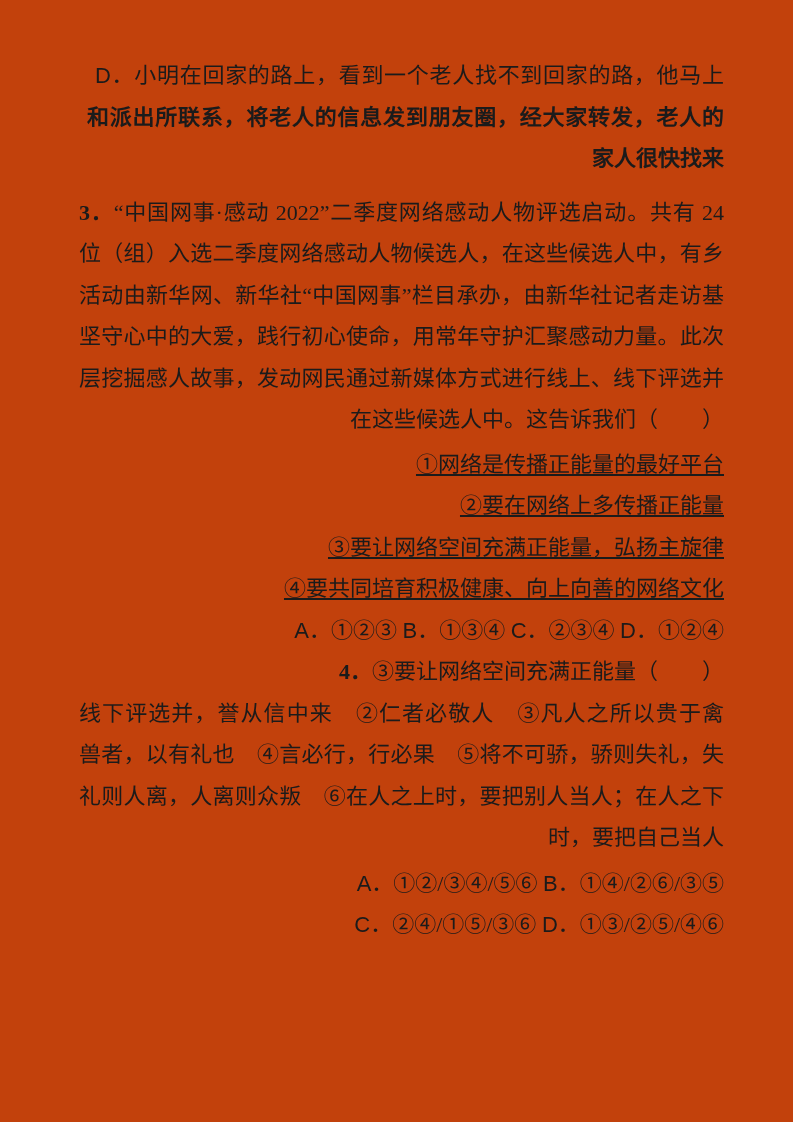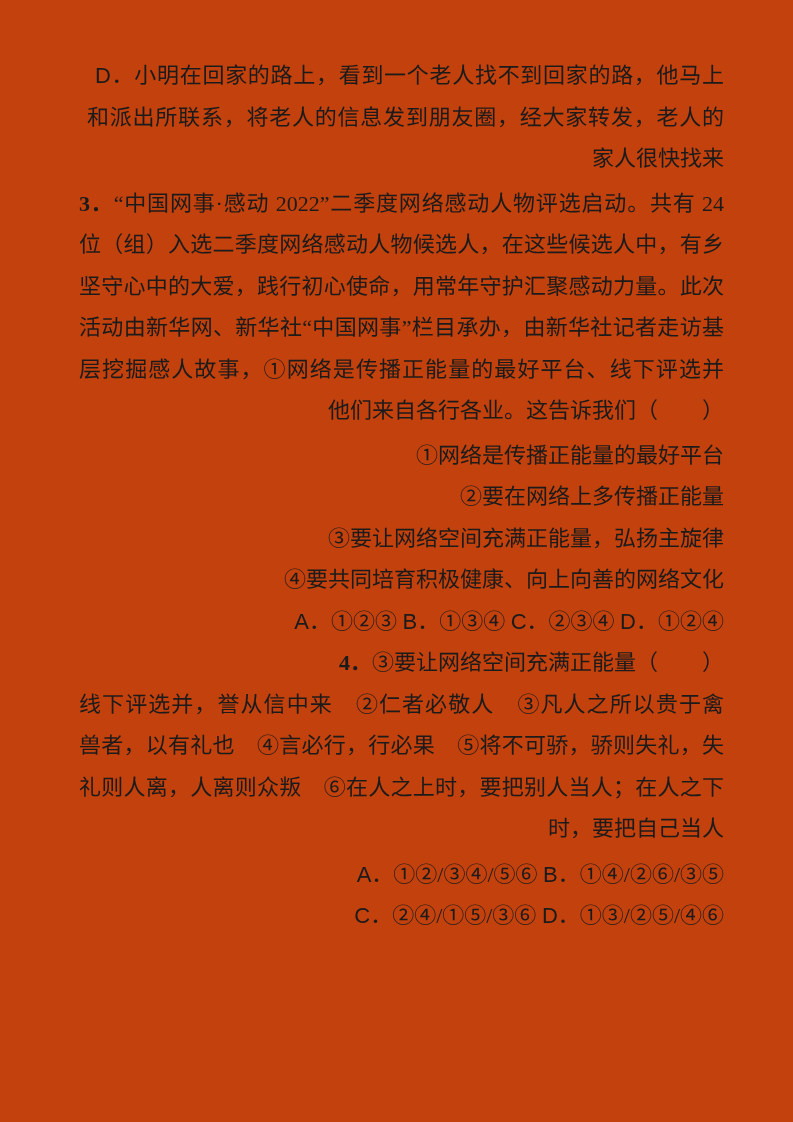--- a/index.html
+++ b/index.html
@@ -15,60 +15,60 @@
     left: 79px;
     top: 55px;
     width: 645px;
     font-family: "Liberation Serif", "DejaVu Serif", serif;
     font-size: 22px;
     line-height: 41.5px;
     color: #1b1b1b;
   }
   .block { margin: 0; }
   
-  [data-name="question-3-stem"]    { margin-top: 3px; }
-  [data-name="question-3-items"]   { margin-top: 3px; }
+  [data-name="question-3-stem"]    { margin-top: 12px; }
+  [data-name="question-3-items"]   { margin-top: 3px; text-decoration: underline; }
   [data-name="question-4-choices"] { margin-top: 4px; }
 
   .line {
     min-height: 41.5px;
     text-align: right;
     white-space: normal;
   }
   
   .line.j {
     text-align: justify;
     text-align-last: justify;
   }
   
   .ind-first { margin-left: 8px; text-indent: 8px; }
-  .ind-cont  { margin-left: 8px; }
+  .ind-cont  { margin-left: 8px; font-weight: bold; }
 
   .latin {
     font-family: "Liberation Sans", "DejaVu Sans", sans-serif;
   }
   .bold { font-weight: bold; }
 </style>
 </head>
 <body style="background: rgb(255, 255, 255);">
 
 <div class="page" data-name="document-page">
   <div class="content" data-name="page-content" style="color: rgb(27, 27, 27);">
       <div class="block" data-name="question-2-option-d">
         <div class="line j ind-first" data-name="text-line"><span class="latin" data-name="option-letter">D．</span><span data-name="text-run">小明在回家的路上，看到一个老人找不到回家的路，他马上</span></div>
         <div class="line j ind-cont" data-name="text-line"><span data-name="text-run">和派出所联系，将老人的信息发到朋友圈，经大家转发，老人的</span></div>
         <div class="line ind-cont" data-name="text-line"><span data-name="text-run">家人很快找来</span></div>
       </div>
       <div class="block" data-name="question-3-stem">
         <div class="line j" data-name="text-line"><span class="bold" data-name="question-number">3．</span><span data-name="text-run">“中国网事·感动 2022”二季度网络感动人物评选启动。共有 24</span></div>
         <div class="line j" data-name="text-line"><span data-name="text-run">位（组）入选二季度网络感动人物候选人，在这些候选人中，有乡</span></div>
+        <div class="line j" data-name="text-line"><span data-name="text-run">活动由新华网、新华社“中国网事”栏目承办，由新华社记者走访基</span></div>
         <div class="line j" data-name="text-line"><span data-name="text-run">坚守心中的大爱，践行初心使命，用常年守护汇聚感动力量。此次</span></div>
-        <div class="line j" data-name="text-line"><span data-name="text-run">活动由新华网、新华社“中国网事”栏目承办，由新华社记者走访基</span></div>
-        <div class="line j" data-name="text-line"><span data-name="text-run">层挖掘感人故事，①网络是传播正能量的最好平台、线下评选并</span></div>
-        <div class="line" data-name="text-line"><span data-name="text-run">他们来自各行各业。这告诉我们（　　）</span></div>
+        <div class="line j" data-name="text-line"><span data-name="text-run">层挖掘感人故事，发动网民通过新媒体方式进行线上、线下评选并</span></div>
+        <div class="line" data-name="text-line"><span data-name="text-run">在这些候选人中。这告诉我们（　　）</span></div>
       </div>
       <div class="block" data-name="question-3-items">
         <div class="line" data-name="text-line"><span data-name="text-run">①网络是传播正能量的最好平台</span></div>
         <div class="line" data-name="text-line"><span data-name="text-run">②要在网络上多传播正能量</span></div>
         <div class="line" data-name="text-line"><span data-name="text-run">③要让网络空间充满正能量，弘扬主旋律</span></div>
         <div class="line" data-name="text-line"><span data-name="text-run">④要共同培育积极健康、向上向善的网络文化</span></div>
       </div>
       <div class="block" data-name="question-3-choices">
         <div class="line" data-name="text-line"><span class="latin" data-name="option-letter">A．</span><span data-name="text-run">①②③ </span><span class="latin" data-name="option-letter">B．</span><span data-name="text-run">①③④ </span><span class="latin" data-name="option-letter">C．</span><span data-name="text-run">②③④ </span><span class="latin" data-name="option-letter">D．</span><span data-name="text-run">①②④</span></div>
       </div>

